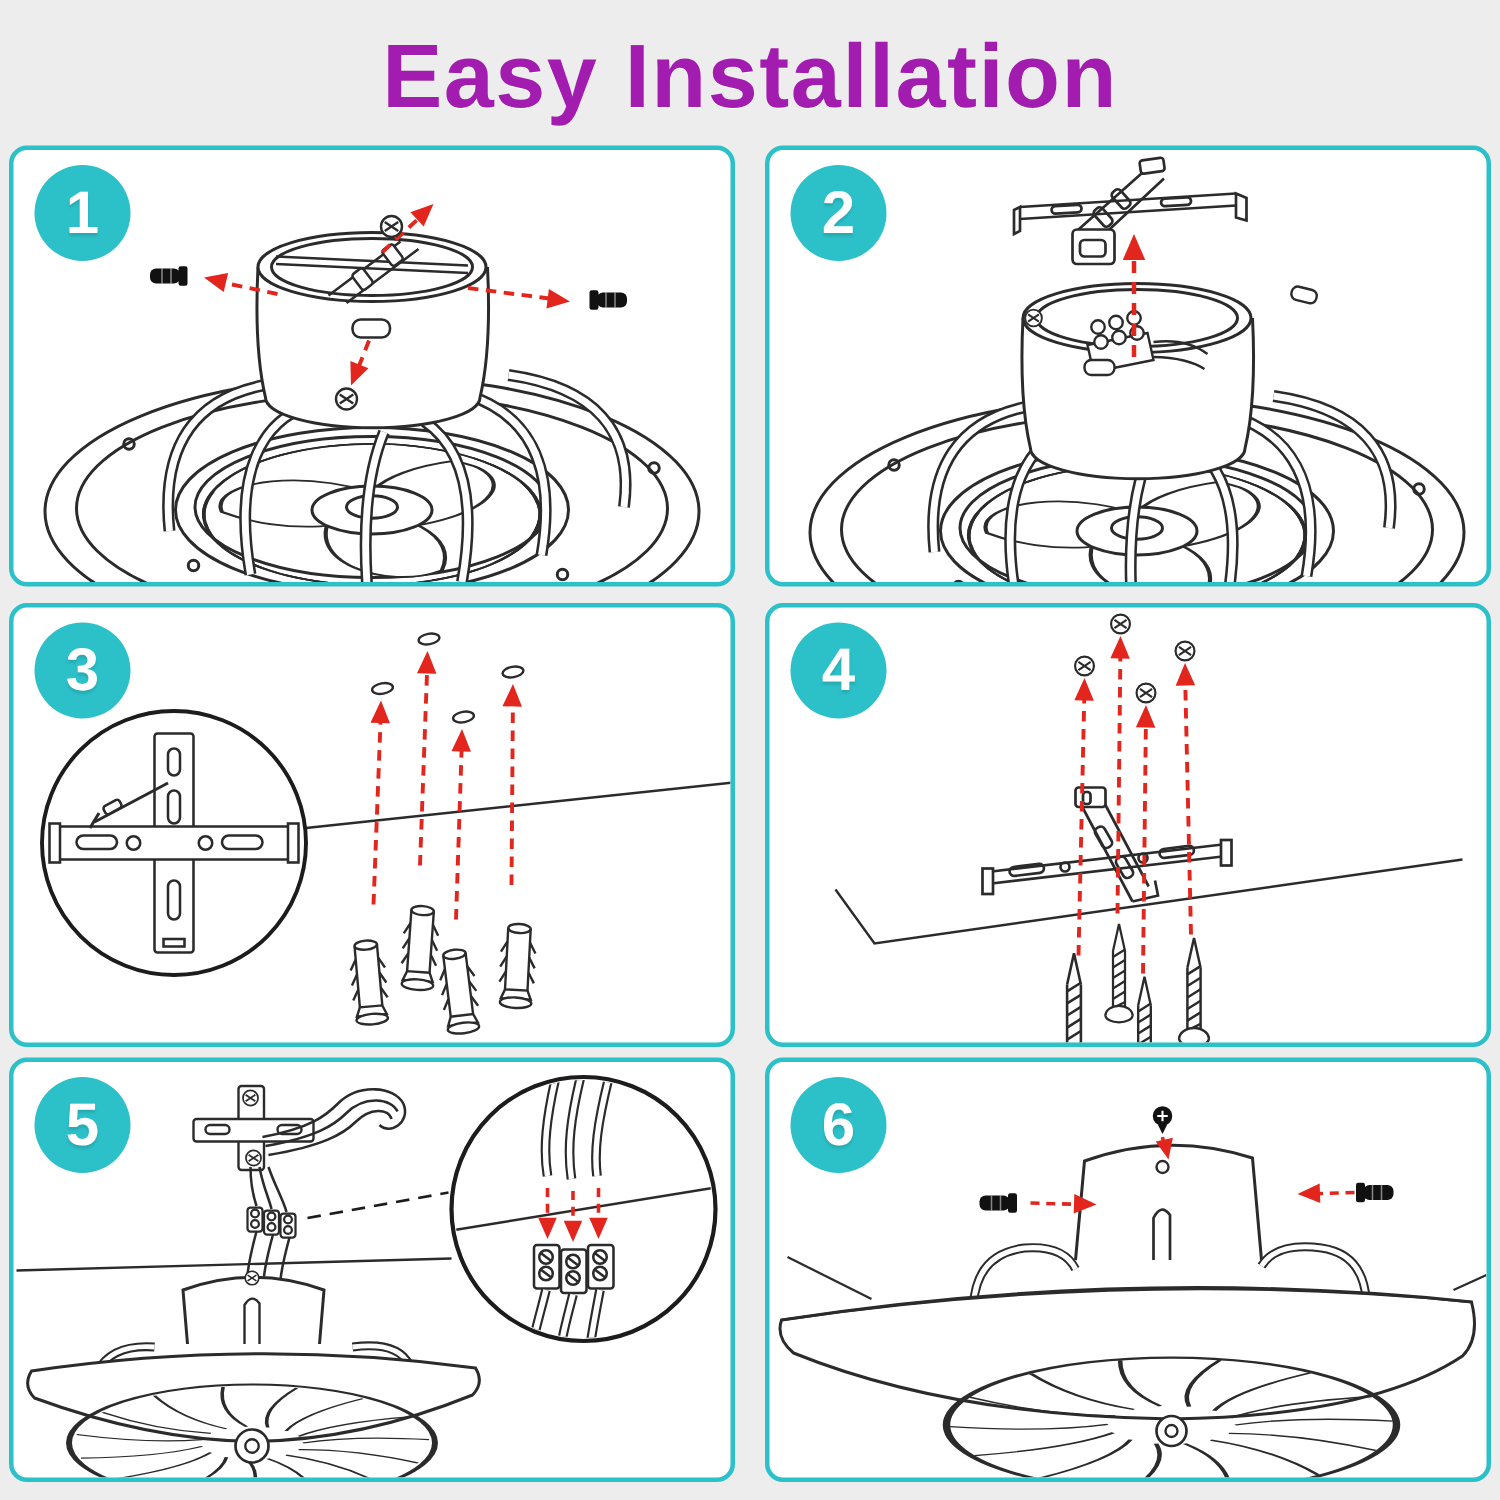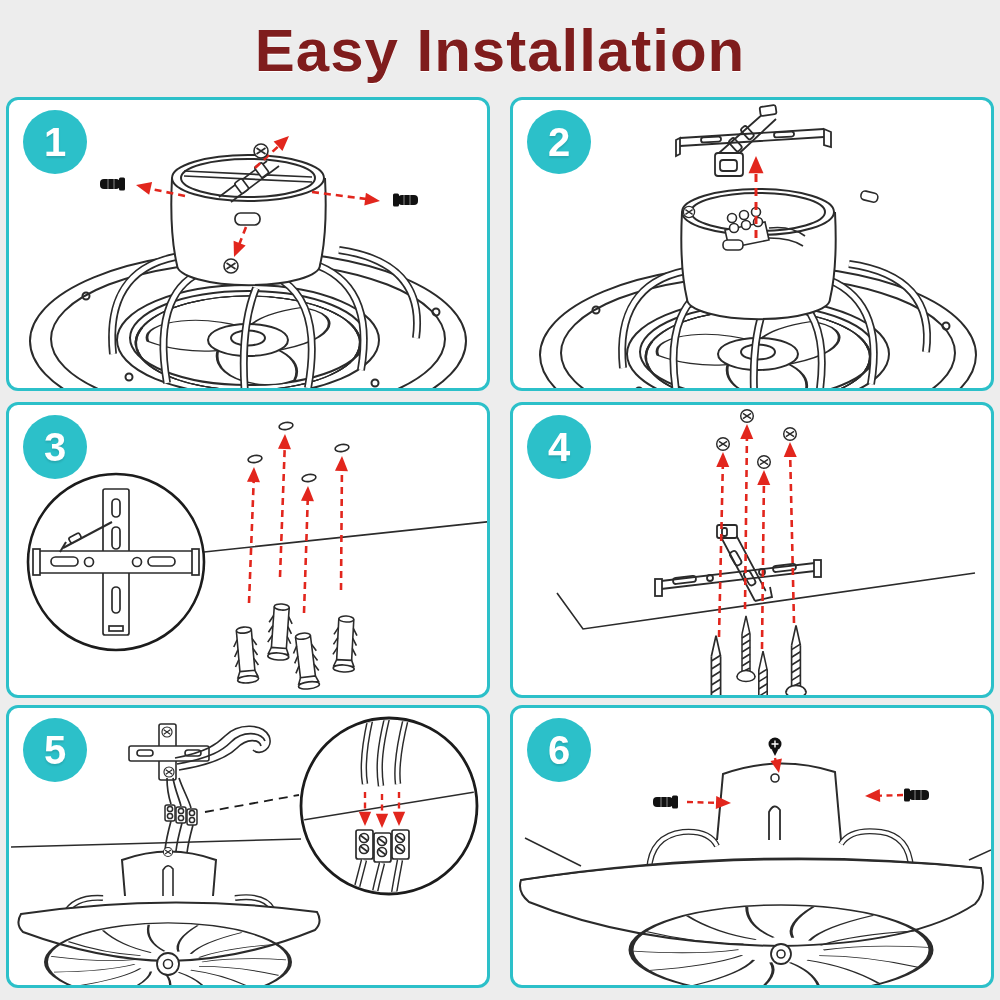--- a/index.html
+++ b/index.html
@@ -1,20 +1,20 @@
 <!DOCTYPE html>
 <html><head>
 <meta charset="utf-8">
 <style>
   html,body{margin:0;padding:0;background:#ededed;}
   #canvas{position:relative;width:1000px;height:1000px;background:#ededed;overflow:hidden;
           font-family:"Liberation Sans",sans-serif;}
   #title{position:absolute;left:0;top:8px;width:1000px;height:84px;display:flex;
          align-items:center;justify-content:center;font-size:60px;font-weight:800;
-         letter-spacing:1px;color:#7f1d1d;text-shadow:0 1px 0 #fff;}
+         letter-spacing:1px;color:#a21caf;text-shadow:0 1px 0 #fff;}
   .panel{position:absolute;background:#fff;border:3px solid #2cc0c9;border-radius:12px;
          box-sizing:border-box;overflow:hidden;}
   .panel svg{display:block;width:100%;height:100%;}
   #p1{left:6px;  top:97px; width:484px;height:294px;}
   #p2{left:510px;top:97px; width:484px;height:294px;}
   #p3{left:6px;  top:402px;width:484px;height:296px;}
   #p4{left:510px;top:402px;width:484px;height:296px;}
   #p5{left:6px;  top:705px;width:484px;height:283px;}
   #p6{left:510px;top:705px;width:484px;height:283px;}
   .badge{position:absolute;left:14px;top:10px;width:64px;height:64px;border-radius:50%;

